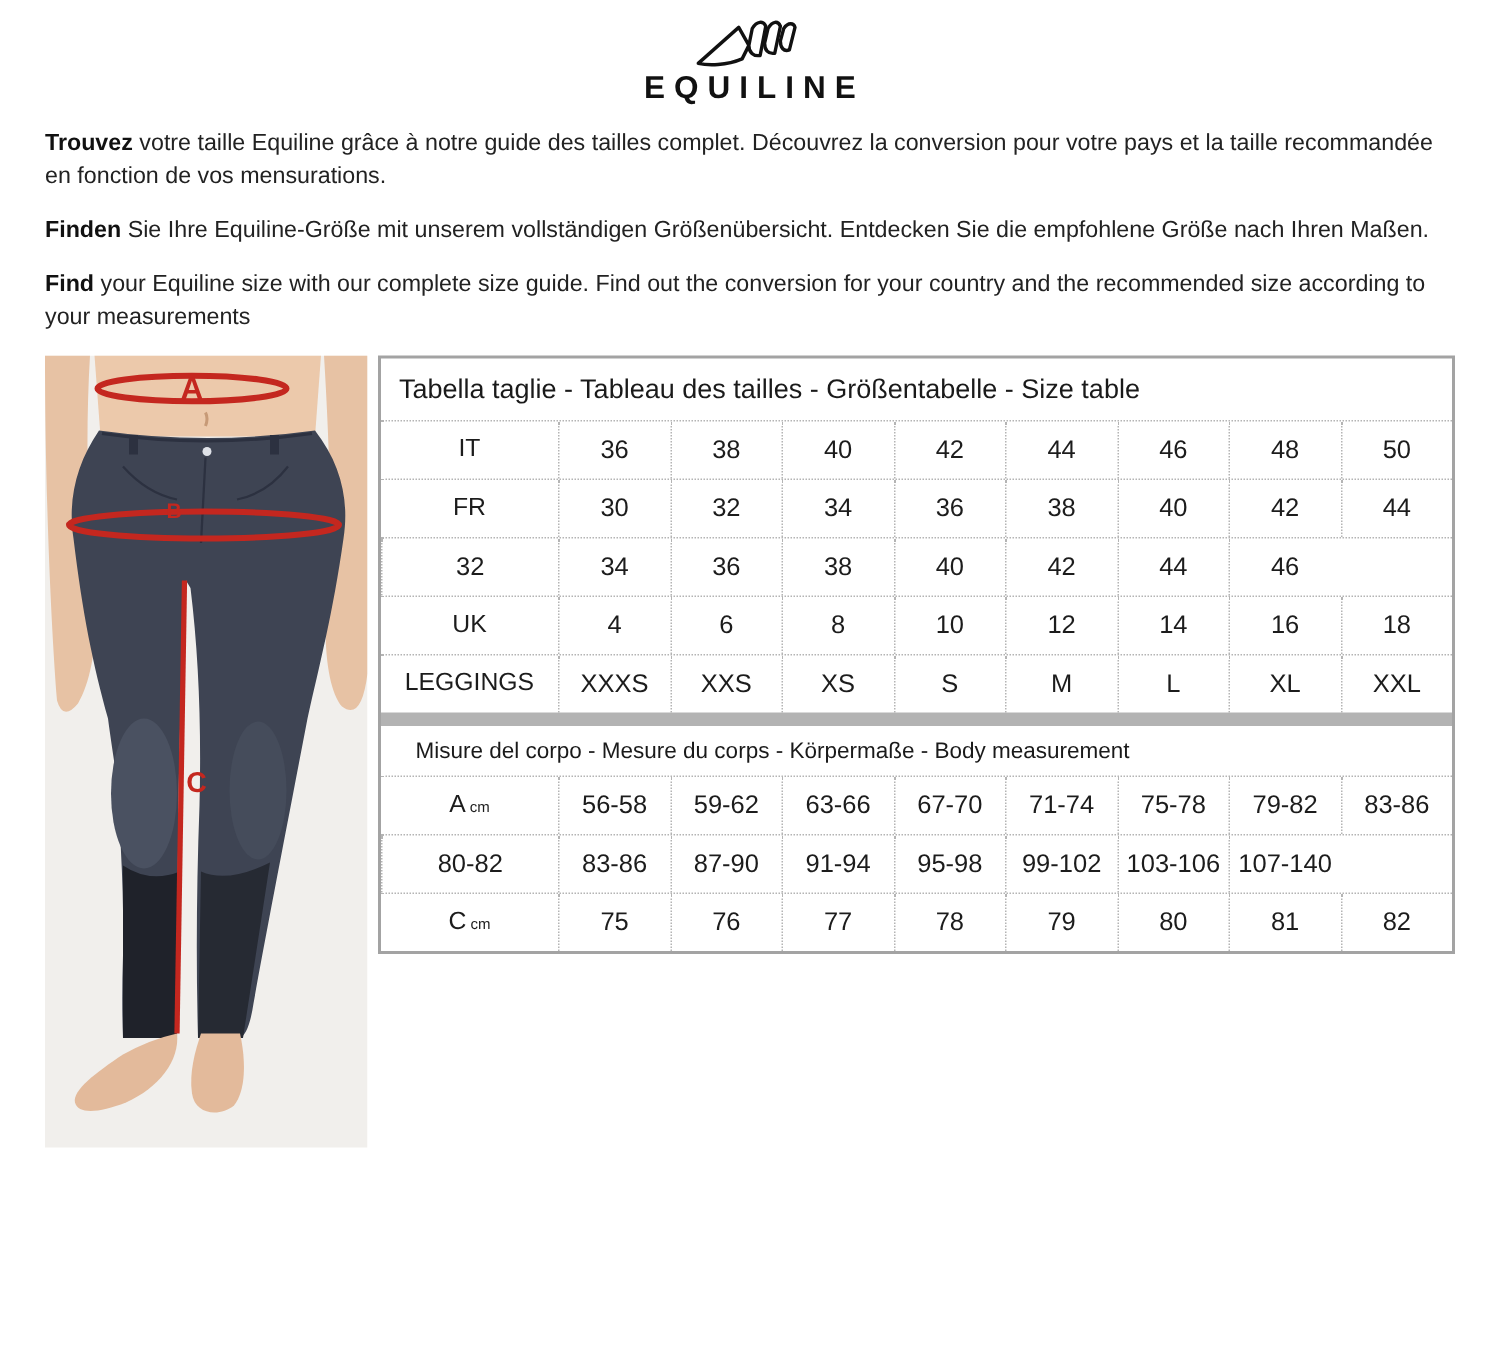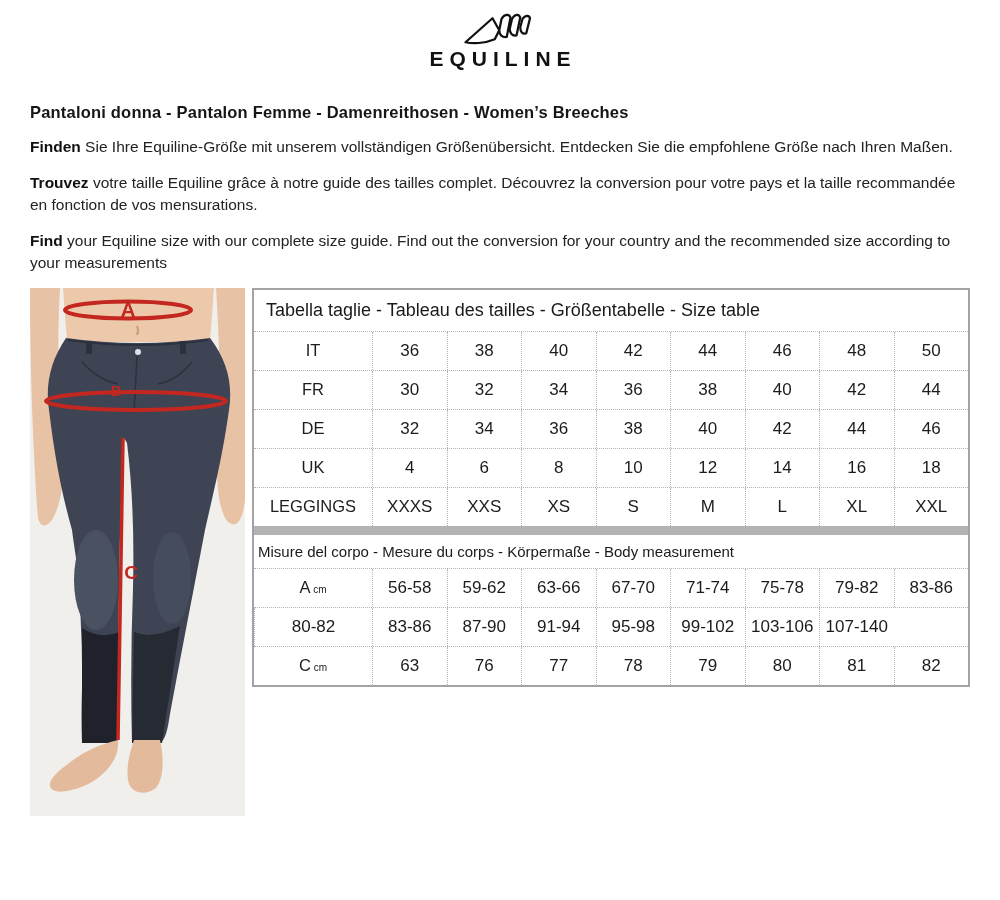--- a/index.html
+++ b/index.html
@@ -28,21 +28,21 @@
   .size-table{ flex:1; border:2px solid #a3a3a3; background:#fff; }
   .table-title{ padding:10px 12px; font-size:18px; color:#1a1a1a; }
   .trow{ display:grid; grid-template-columns:118px repeat(8,1fr); border-top:1px dotted #b4b4b4; }
   .tcell{
     padding:9px 2px; text-align:center; font-size:17px; color:#1c1c1c;
     border-left:1px dotted #b4b4b4; white-space:nowrap; overflow:hidden;
   }
   .tcell.label-cell{ border-left:none; font-size:16.5px; }
   .unit{ font-size:10px; color:#1c1c1c; }
   .gray-bar{ height:9px; background:#b3b3b3; }
-  .section-title{ padding:8px 4px; font-size:15px; color:#1a1a1a; }
+  .section-title{ padding:8px 23px; font-size:15px; color:#1a1a1a; }
   svg text{ font-family:"Liberation Sans", sans-serif; }
 </style>
 </head>
 <body>
 
 <div class="page">
 
   <div class="brand">
     <svg width="78" height="36" viewBox="0 0 100 48" aria-hidden="true">
       <g fill="#fff" stroke="#111" stroke-width="3" stroke-linejoin="round" stroke-linecap="round">
@@ -50,25 +50,24 @@
         <path d="M49,27 L52,12 C56,5 62,5 64,10 L59,36 C53,37 49,33 49,27 Z"></path>
         <path d="M63,25 L66,12 C70,5 75,5 77,10 L72,34 C66,35 63,31 63,25 Z"></path>
         <path d="M77,23 L80,12 C84,6 89,7 90,11 L85,31 C80,33 77,29 77,23 Z"></path>
       </g>
     </svg>
     <div class="brand-name">EQUILINE</div>
   </div>
 
   <div class="content">
 
-    <div class="doc-title">Pantaloni donna - Pantalon Femme - Damenreithosen - Women’s Breeches</div>
 
     <div id="intro">
+        <p class="intro-p"><b>Trouvez</b><span> votre taille Equiline grâce à notre guide des tailles complet. Découvrez la conversion pour votre pays et la taille recommandée en fonction de vos mensurations.</span></p>
         <p class="intro-p"><b>Finden</b><span> Sie Ihre Equiline-Größe mit unserem vollständigen Größenübersicht. Entdecken Sie die empfohlene Größe nach Ihren Maßen.</span></p>
-        <p class="intro-p"><b>Trouvez</b><span> votre taille Equiline grâce à notre guide des tailles complet. Découvrez la conversion pour votre pays et la taille recommandée en fonction de vos mensurations.</span></p>
         <p class="intro-p"><b>Find</b><span> your Equiline size with our complete size guide. Find out the conversion for your country and the recommended size according to your measurements</span></p>
       </div>
 
     <div class="main-row">
 
       <div class="figure-wrap">
         <svg width="215" height="545" viewBox="0 0 215 545">
 
           <rect x="0" y="0" width="215" height="528" fill="#f1efec"></rect>
 
@@ -125,21 +124,20 @@
               <div class="tcell">30</div>
               <div class="tcell">32</div>
               <div class="tcell">34</div>
               <div class="tcell">36</div>
               <div class="tcell">38</div>
               <div class="tcell">40</div>
               <div class="tcell">42</div>
               <div class="tcell">44</div>
             </div>
             <div class="trow">
-              <div class="tcell label-cell">DE</div>
               <div class="tcell">32</div>
               <div class="tcell">34</div>
               <div class="tcell">36</div>
               <div class="tcell">38</div>
               <div class="tcell">40</div>
               <div class="tcell">42</div>
               <div class="tcell">44</div>
               <div class="tcell">46</div>
             </div>
             <div class="trow">
@@ -184,21 +182,21 @@
               <div class="tcell">83-86</div>
               <div class="tcell">87-90</div>
               <div class="tcell">91-94</div>
               <div class="tcell">95-98</div>
               <div class="tcell">99-102</div>
               <div class="tcell">103-106</div>
               <div class="tcell">107-140</div>
             </div>
             <div class="trow">
               <div class="tcell label-cell">C<span class="unit"> cm</span></div>
-              <div class="tcell">63</div>
+              <div class="tcell">75</div>
               <div class="tcell">76</div>
               <div class="tcell">77</div>
               <div class="tcell">78</div>
               <div class="tcell">79</div>
               <div class="tcell">80</div>
               <div class="tcell">81</div>
               <div class="tcell">82</div>
             </div>
           </div>
       </div>

